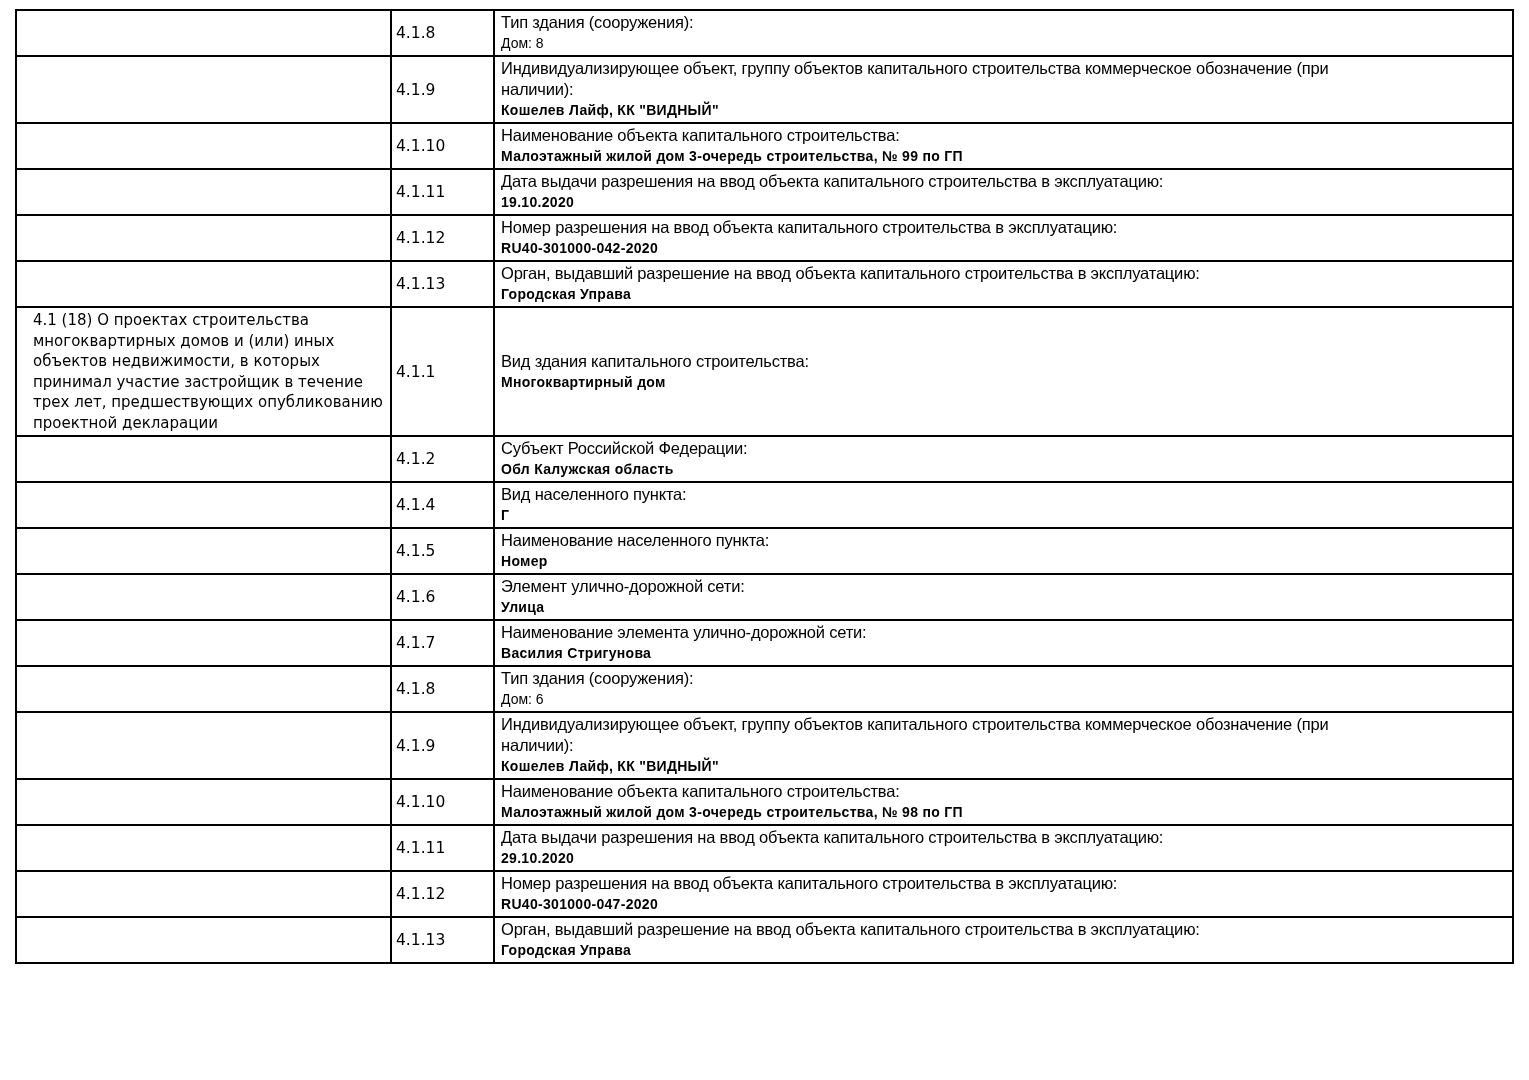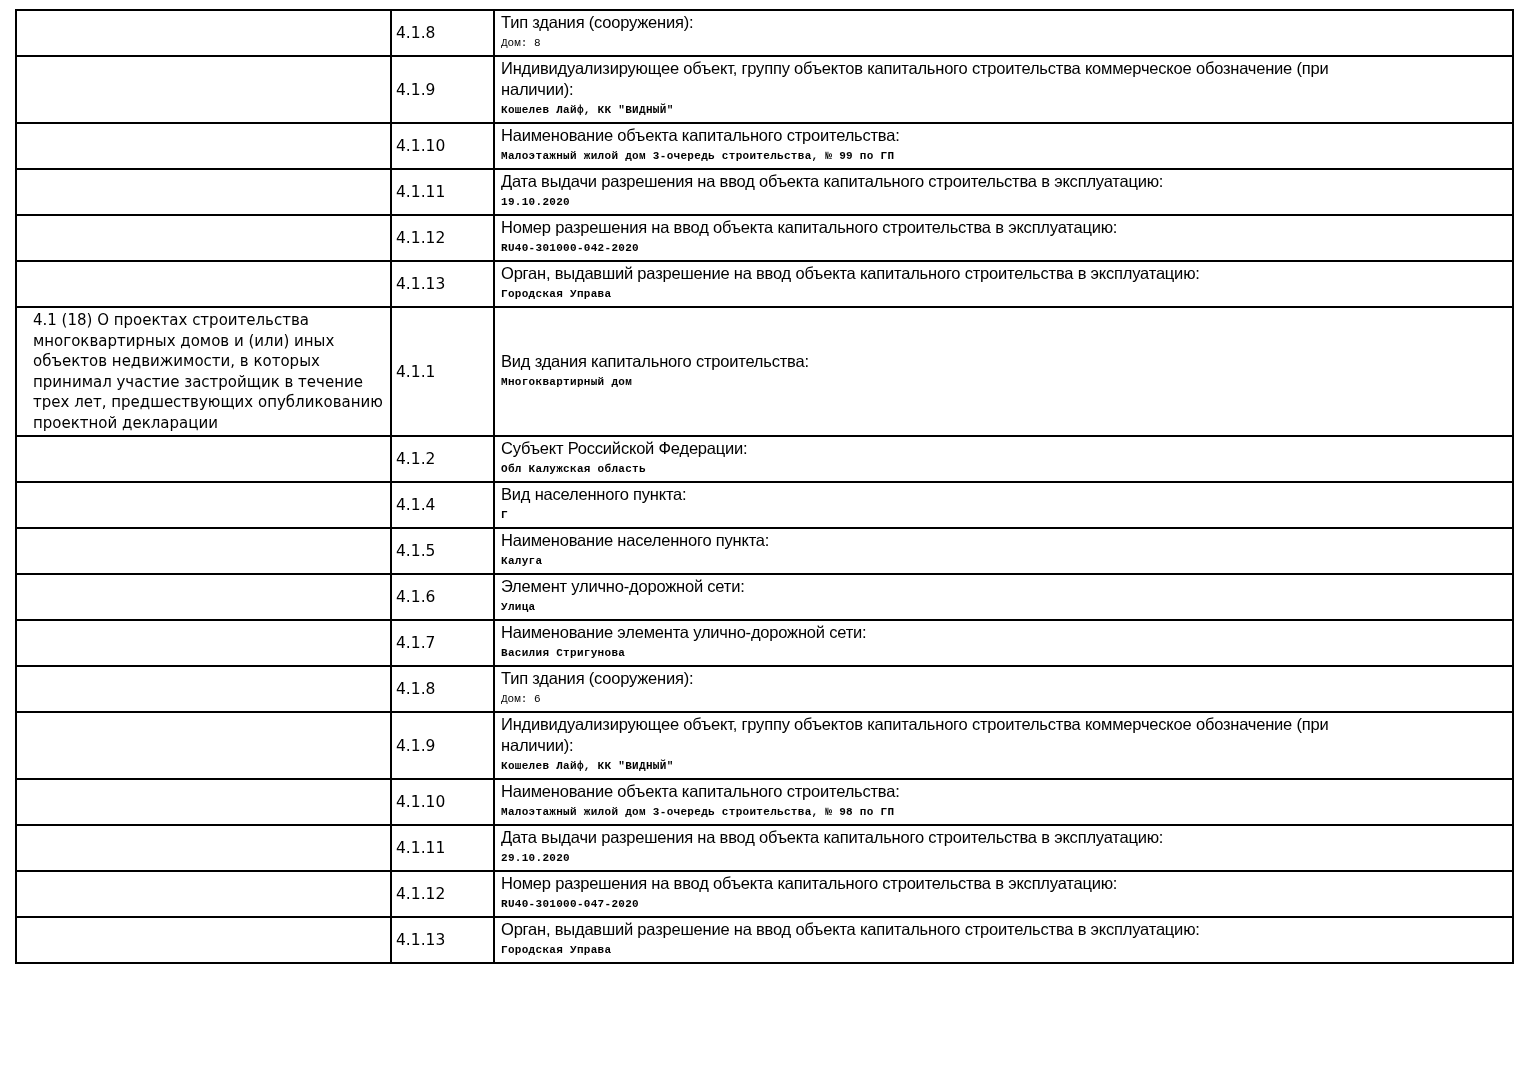--- a/index.html
+++ b/index.html
@@ -47,22 +47,22 @@
     border-radius: 11px;
   }
   .field-label {
     font-family: "Liberation Sans", sans-serif;
     font-size: 16.5px;
     line-height: 21px;
     white-space: pre-line;
     letter-spacing: -0.2px;
   }
   .field-value {
-    font-family: Liberation Mono, monospace;
-    font-size: 11px;
+    font-family: Liberation Sans, sans-serif;
+    font-size: 14px;
     line-height: 21px;
     white-space: pre-line;
   }
   .field-value.bold {
     font-weight: 700;
     letter-spacing: 0.3px;
   }
 </style>
 </head>
 <body>
@@ -150,21 +150,21 @@
         <td class="field-cell">
           <div class="field-label">Вид населенного пункта:</div>
           <div class="field-value bold">Г</div>
         </td>
       </tr>
       <tr>
         <td class="section-cell"></td>
         <td class="code-cell">4.1.5</td>
         <td class="field-cell">
           <div class="field-label">Наименование населенного пункта:</div>
-          <div class="field-value bold">Калуга</div>
+          <div class="field-value bold">Номер</div>
         </td>
       </tr>
       <tr>
         <td class="section-cell"></td>
         <td class="code-cell">4.1.6</td>
         <td class="field-cell">
           <div class="field-label">Элемент улично-дорожной сети:</div>
           <div class="field-value bold">Улица</div>
         </td>
       </tr>

